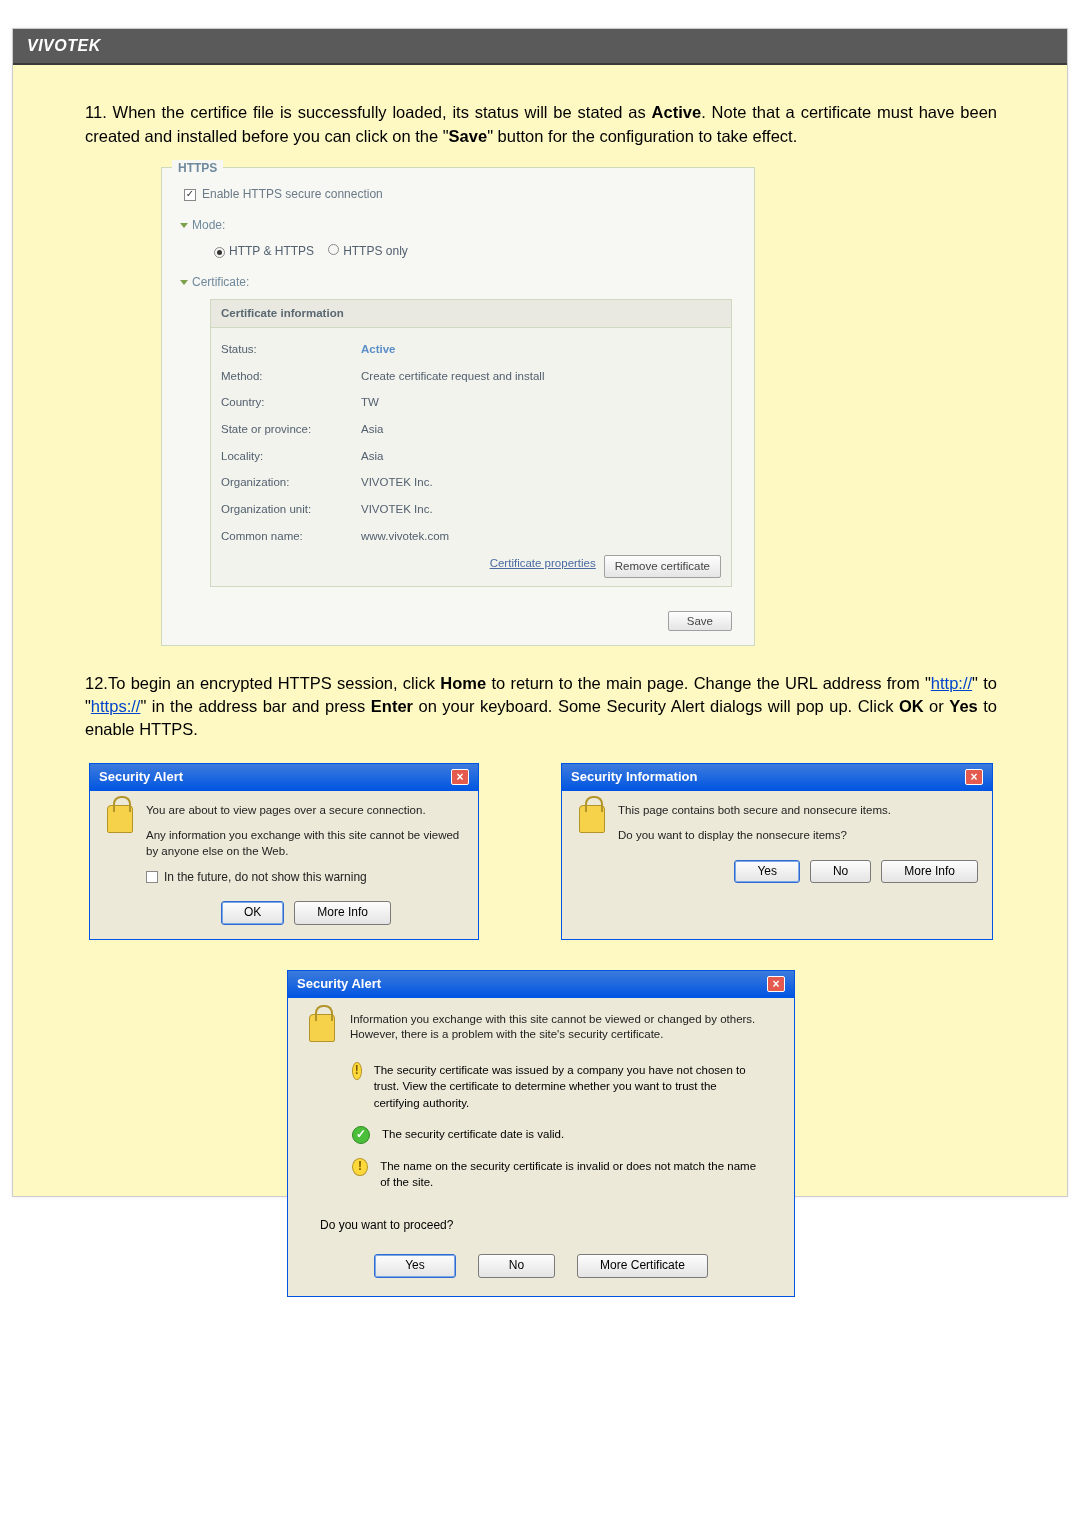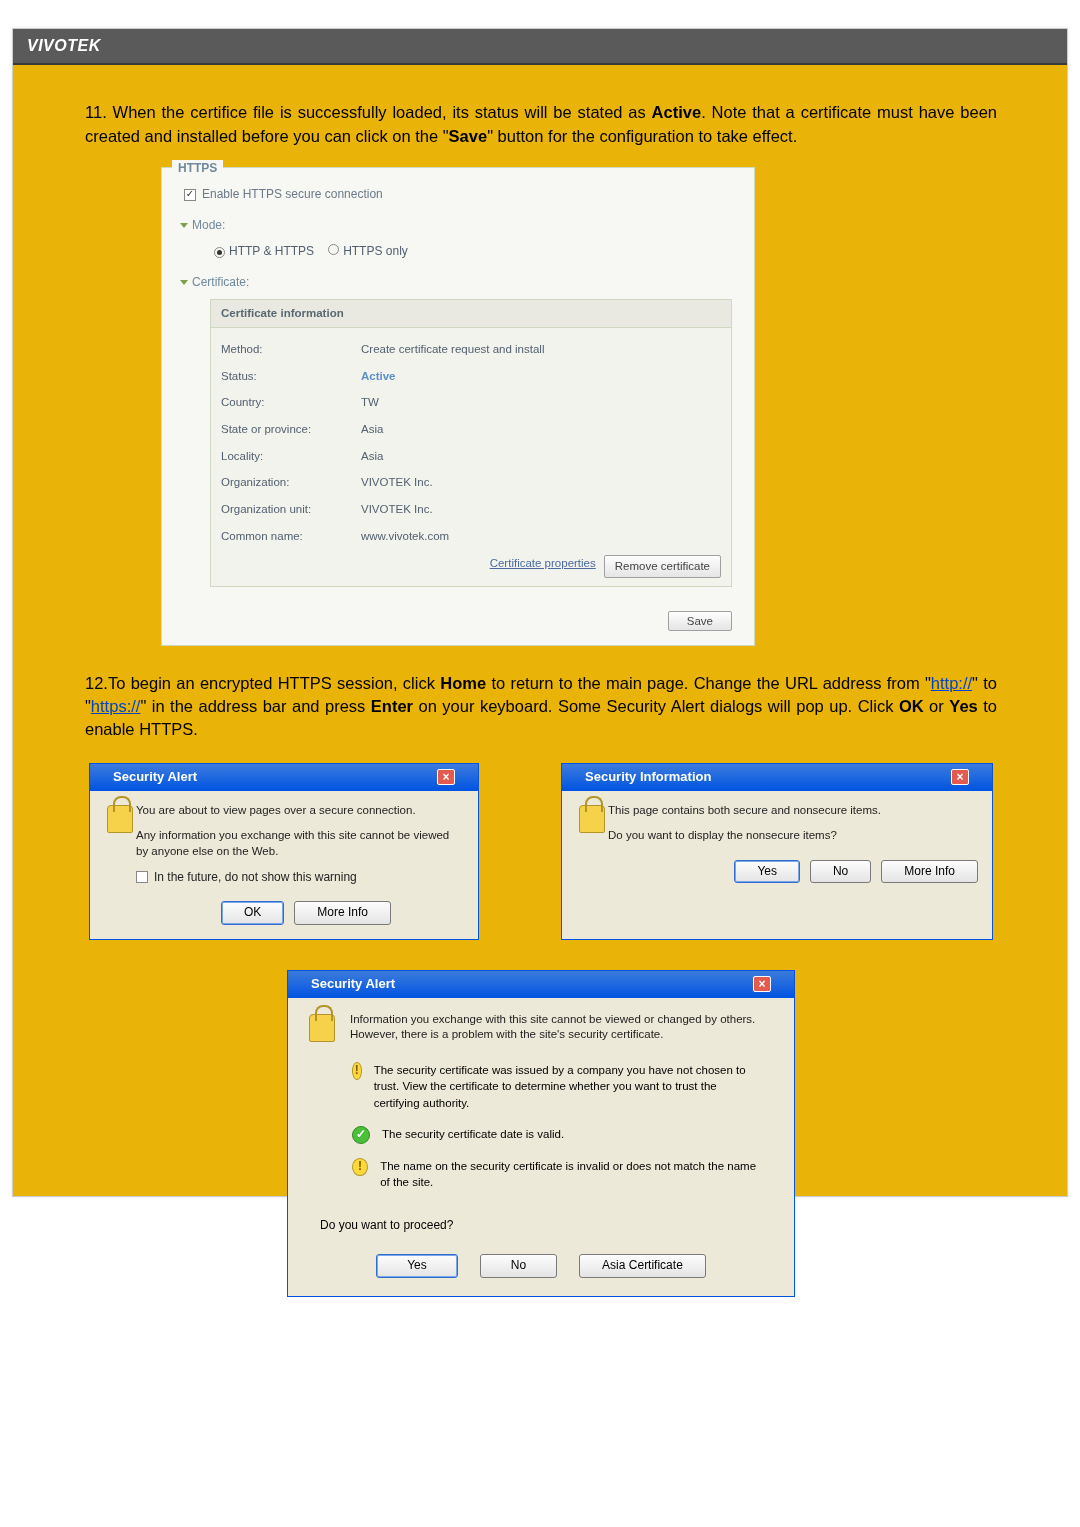--- a/index.html
+++ b/index.html
@@ -5,21 +5,21 @@
   * { box-sizing: border-box; margin: 0; padding: 0; }
   body {
     background: #fff;
     width: 1080px;
     height: 1527px;
     font-family: Arial, Helvetica, sans-serif;
     color: #000;
     position: relative;
   }
   .page {
-    background: #eab308;
+    background: #fef9c3;
     border: 1px solid #ccc;
     margin: 28px 12px;
     width: 1056px;
     height: 1169px;
     position: relative;
     box-shadow: 0 0 4px rgba(0,0,0,0.08);
   }
   .header {
     background: #5a5a5a;
     color: #fff;
@@ -81,31 +81,31 @@
   .dialog {
     background:#ece9d8;
     border:1px solid #0054e3;
     width: 390px;
     font-size: 12px;
   }
   .dialog.sec-info { width:432px; }
   .dialog-title {
     background:linear-gradient(#3c7bdc,#0054e3);
     color:#fff; font-weight:bold;
-    padding:4px 23px;
+    padding:4px 9px;
     display:flex; justify-content:space-between; align-items:center;
     font-size:13px;
     gap:8px;
   }
   .closebox {
     width:18px;height:16px;background:#e45a4f;border:1px solid #fff;
     display:flex;align-items:center;justify-content:center;color:#fff;font-weight:bold;font-size:12px;
     border-radius:2px;
   }
-  .dialog-body { padding:12px 14px 14px 14px; display:flex; gap:0;}
+  .dialog-body { padding:12px 14px 14px 14px; display:flex; gap:10px;}
   .dlg-icon { width:32px; height:32px; flex:0 0 32px; display:flex;align-items:center;justify-content:center; }
   .lock-yellow {
     width:26px;height:28px;background:#f6d24a;border:1px solid #b29428;border-radius:4px 4px 2px 2px;position:relative;
   }
   .lock-yellow::before{content:'';position:absolute;top:-10px;left:5px;width:14px;height:14px;border:2px solid #b29428;border-bottom:none;border-radius:8px 8px 0 0;}
   .dlg-text { flex:1; font-size:11.5px; color:#222; line-height:1.35;}
   .dlg-text .spacer { height:10px; }
   .dlg-check { display:flex; align-items:center; gap:6px; margin-top:10px; font-size:12px;}
   .dlg-buttons { display:flex; gap:10px; justify-content:center; padding:2px 14px 14px 58px;}
   .winbtn { border:1px solid #7a7a7a; background:linear-gradient(#fdfdfd,#e4e4e4); padding:2px 22px; font-size:12px; border-radius:3px;}
@@ -160,26 +160,26 @@
 
         <div class="section-head">
           <span class="minisep"></span>
           <span>Certificate:</span>
         </div>
 
         <div class="cert-table-wrap">
           <div class="cert-head">Certificate information</div>
           <div class="cert-body">
             <div class="cert-row">
+                <span class="cert-key">Status:</span>
+                <span class="cert-val active">Active</span>
+              </div>
+            <div class="cert-row">
                 <span class="cert-key">Method:</span>
                 <span class="cert-val">Create certificate request and install</span>
-              </div>
-            <div class="cert-row">
-                <span class="cert-key">Status:</span>
-                <span class="cert-val active">Active</span>
               </div>
             <div class="cert-row">
                 <span class="cert-key">Country:</span>
                 <span class="cert-val">TW</span>
               </div>
             <div class="cert-row">
                 <span class="cert-key">State or province:</span>
                 <span class="cert-val">Asia</span>
               </div>
             <div class="cert-row">
@@ -288,20 +288,20 @@
             <div class="check-row">
               <span class="mini-icon mini-warn">!</span>
               <span style="font-size:11.5px;">The name on the security certificate is invalid or does not match the name of the site.</span>
             </div>
           </div>
           <div class="proceed">Do you want to proceed?</div>
         </div>
         <div class="big-buttons">
           <span class="winbtn default" style="padding:2px 30px;">Yes</span>
           <span class="winbtn" style="padding:2px 30px;">No</span>
-          <span class="winbtn">Asia Certificate</span>
+          <span class="winbtn">More Certificate</span>
         </div>
       </div>
     </div>
 
   </div>
 
 </div>
 
 </body></html>

